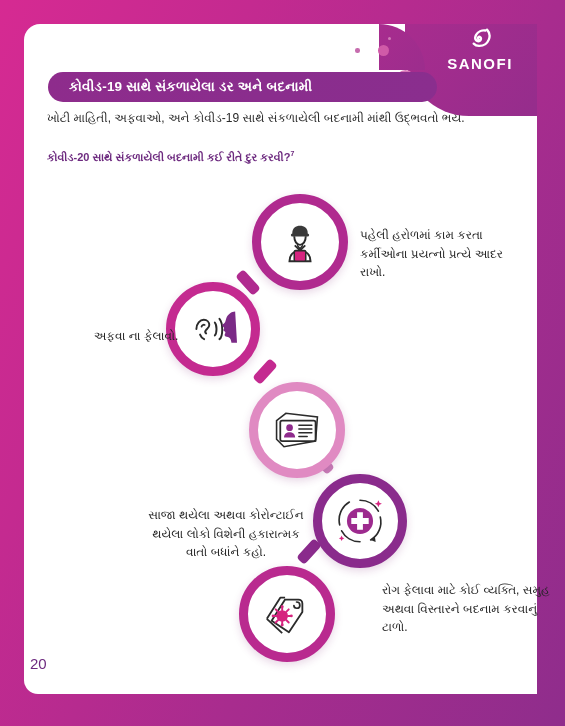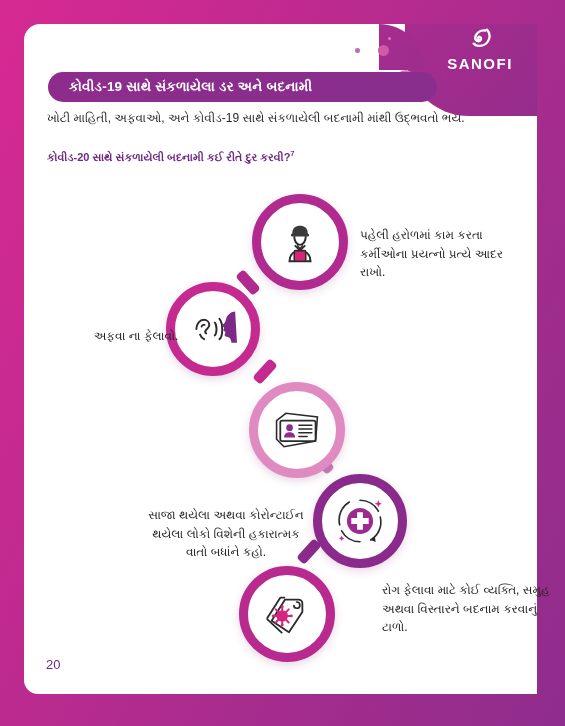--- a/index.html
+++ b/index.html
@@ -86,21 +86,21 @@
     position:absolute;background:#c22a90;border-radius:4px;
   }
   .caption{
     position:absolute;font-size:12px;color:#232323;line-height:1.55;
   }
   .caption.right{text-align:left;}
   .caption.left{text-align:center;}
   svg{display:block;}
   
   #pagenum{
-    position:absolute;left:22px;bottom:22px;font-size:13px;color:#6d2a7f;
+    position:absolute;left:6px;bottom:22px;font-size:15px;color:#6d2a7f;
   }
 </style>
 </head>
 <body>
 
 <div id="page">
 
   <div class="watermark w1">કોવીડ-19 સાથે સંકળાયેલા</div>
   <div class="watermark w2">ડર અને બદનામી</div>
 

